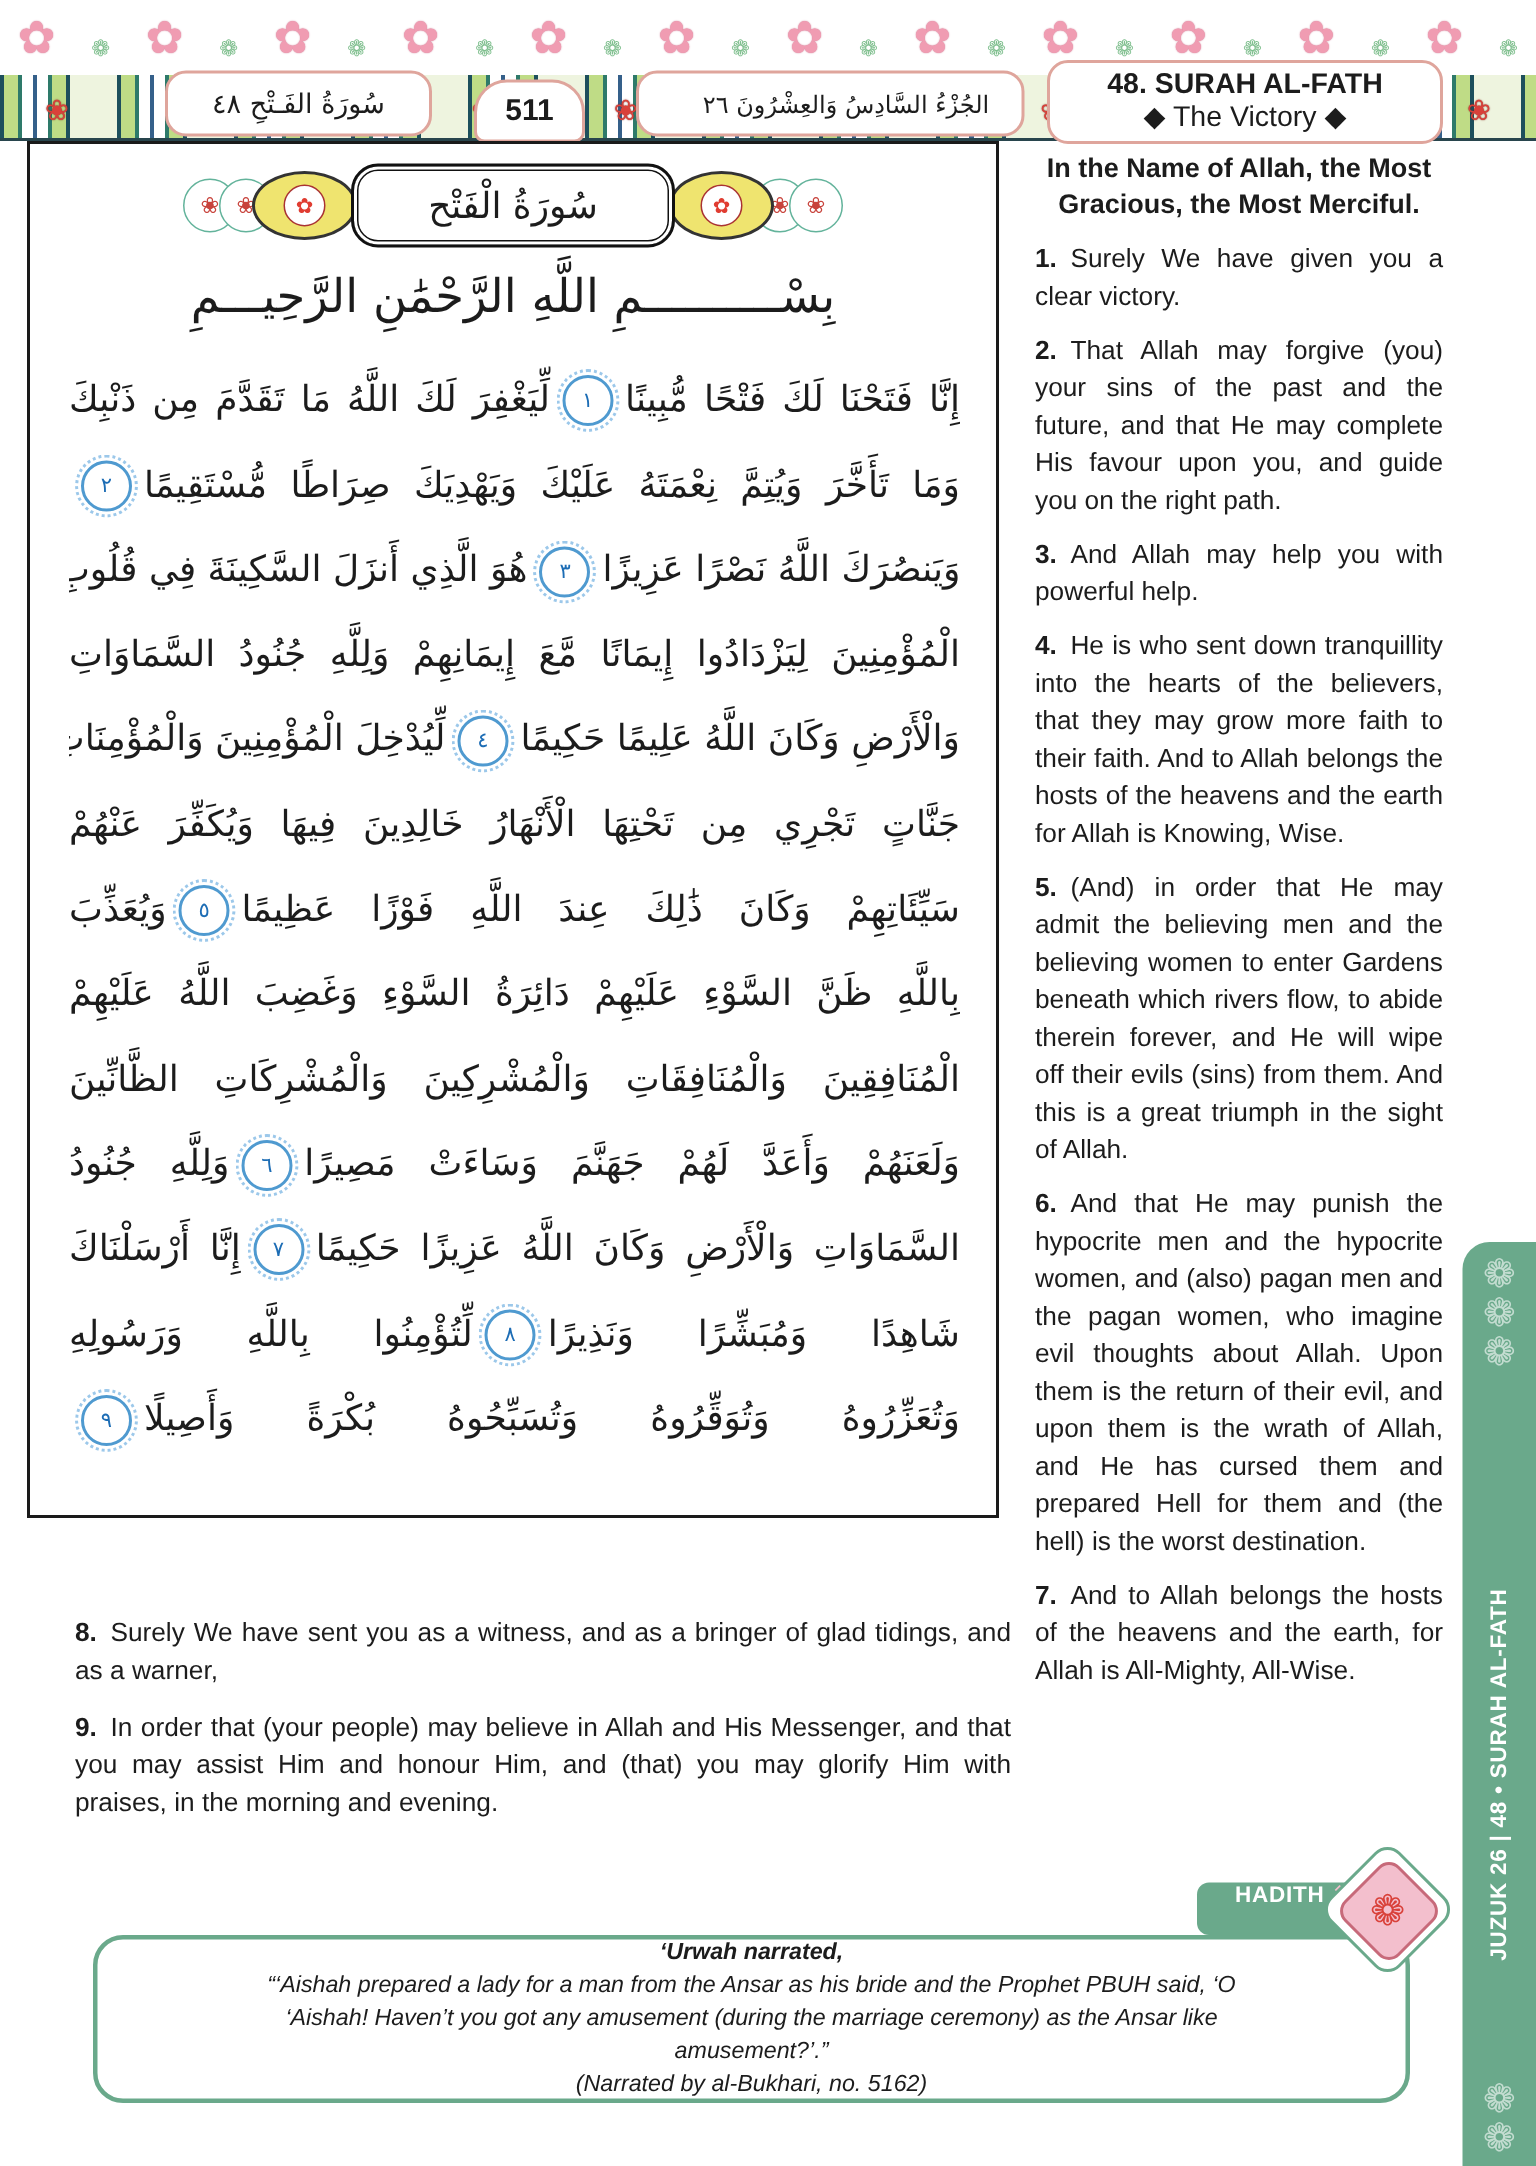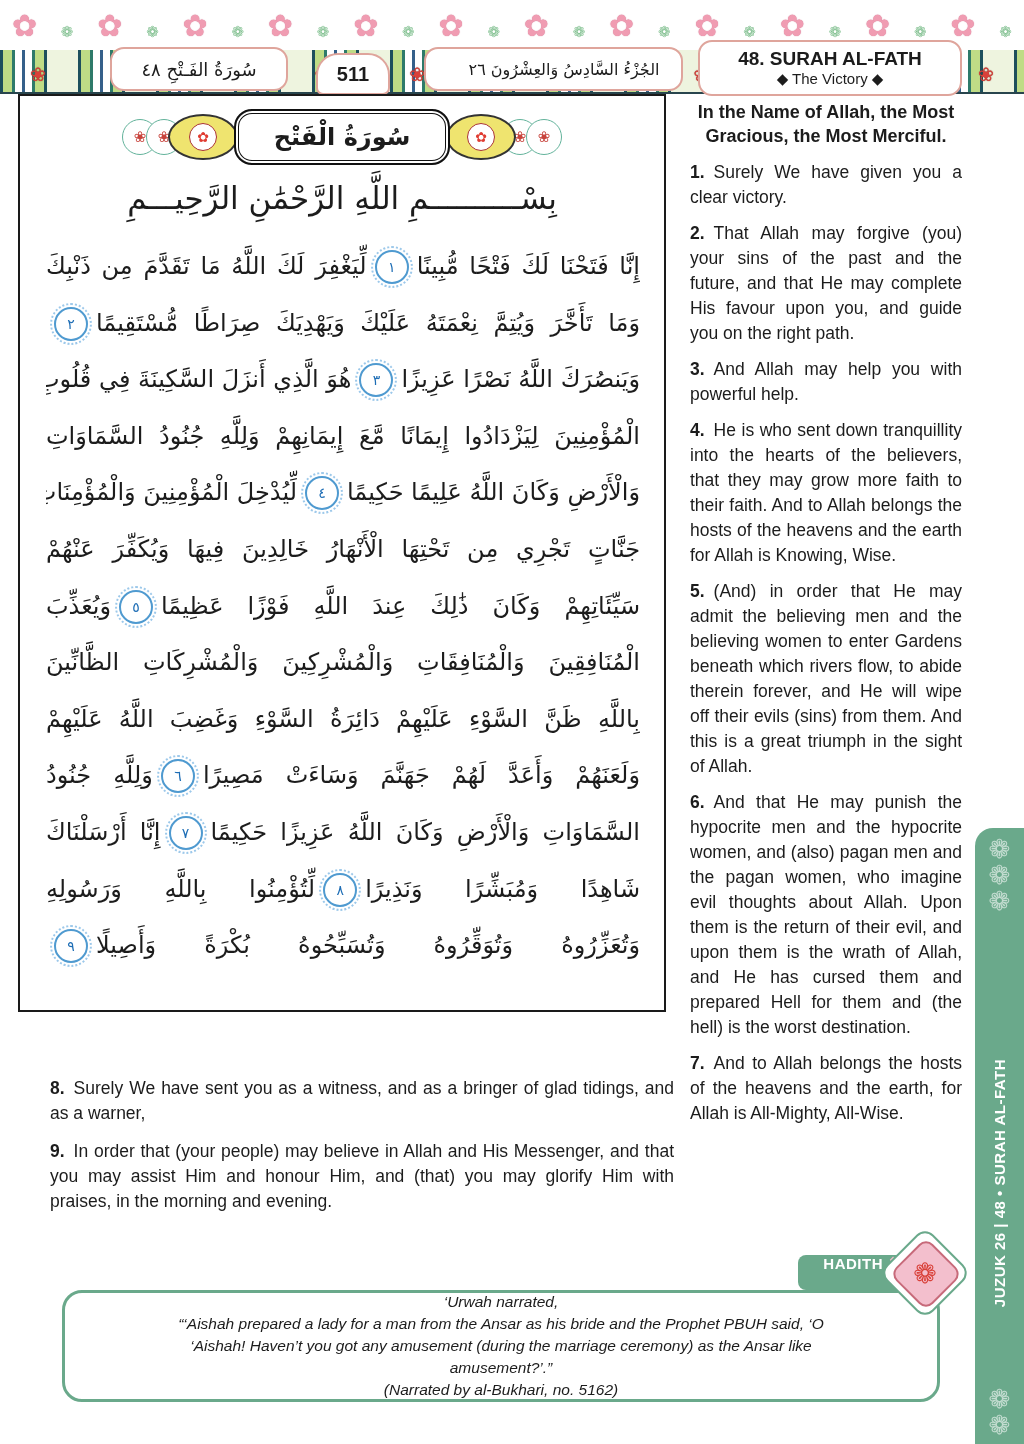--- a/index.html
+++ b/index.html
@@ -35,40 +35,40 @@
         border-radius:14px;display:flex;align-items:center;justify-content:center;
         box-shadow:0 0 0 1.5px #fff inset;}
   .pill-surah-ar{left:110px;top:47px;width:174px;height:40px;
         font-family:"DejaVu Sans",sans-serif;font-size:18px;direction:rtl;}
   .pill-page{left:316px;top:53px;width:70px;height:38px;border-radius:22px 22px 7px 7px;
         font-weight:bold;font-size:20px;}
   .pill-juz{left:424px;top:47px;width:234px;height:40px;
         font-family:"DejaVu Sans",sans-serif;font-size:16px;direction:rtl;padding-left:21px;}
   .pill-title-en{left:698px;top:40px;width:260px;height:52px;flex-direction:column;line-height:1.15;}
   .pill-title-en .t1{font-weight:bold;font-size:19px;}
-  .pill-title-en .t2{font-size:15px;}
+  .pill-title-en .t2{font-size:19px;}
 
   
   .quran-frame{position:absolute;left:18px;top:94px;width:648px;height:918px;
                border:2.5px solid #1a1a1a;background:#fff;box-sizing:border-box;}
   .cartouche-row{position:absolute;left:0;top:12px;width:100%;height:58px;
                  display:flex;align-items:center;justify-content:center;gap:2px;}
   .circle-cluster{display:flex;margin:0 -4px;}
   .orn-circle{width:34px;height:34px;border:1.5px solid #63b39b;border-radius:50%;
               background:#fff;display:flex;align-items:center;justify-content:center;
               font-size:15px;color:#c8433c;margin:0 -6px;}
   .leaf-medallion{width:66px;height:42px;background:#efe46f;border:2px solid #333;
                   border-radius:50%;display:flex;align-items:center;justify-content:center;margin:0 -6px;z-index:2;}
   .leaf-medallion .core{width:26px;height:26px;background:#fff;border:1px solid #a33;
                   border-radius:50%;display:flex;align-items:center;justify-content:center;
                   font-size:14px;color:#e03c31;}
   .cartouche{width:212px;height:52px;border:2.5px solid #111;border-radius:18px;background:#fff;
              box-shadow:0 0 0 2px #fff inset,0 0 0 3px #111 inset;
              display:flex;align-items:center;justify-content:center;z-index:3;
-             font-family:"DejaVu Sans",sans-serif;font-weight:bold;font-size:24px;direction:rtl;}
+             font-family:"DejaVu Sans",sans-serif;font-weight:normal;font-size:24px;direction:rtl;}
   .basmala{position:absolute;left:0;top:84px;width:100%;text-align:center;
            font-family:"DejaVu Sans",sans-serif;font-size:31px;direction:rtl;}
   .qlines{position:absolute;left:26px;top:142px;width:594px;}
   .qline{font-family:"DejaVu Sans",sans-serif;font-size:24px;height:56.6px;line-height:56.6px;
          direction:rtl;text-align:justify;text-align-last:justify;white-space:nowrap;overflow:hidden;}
   .rosette{display:inline-flex;align-items:center;justify-content:center;
            width:30px;height:30px;border:2px solid var(--rosette);border-radius:50%;
            outline:2px dotted #9cc8ea;outline-offset:2px;
            color:#1d6db5;font-size:14px;line-height:1;margin:0 8px;vertical-align:middle;
            background:#fff;}
@@ -89,21 +89,21 @@
   .medallion{position:absolute;left:888px;top:1236px;width:74px;height:74px;z-index:3;}
   .med-outer{position:absolute;left:4px;top:4px;width:62px;height:62px;border:2px solid var(--green);
              border-radius:12px;transform:rotate(45deg);background:#fff;}
   .med-inner{position:absolute;left:12px;top:12px;width:48px;height:48px;background:#f3bfcd;
              border:2px solid #c76a7a;border-radius:10px;transform:rotate(45deg);}
   .med-flower{position:absolute;left:0;top:0;width:74px;height:74px;display:flex;align-items:center;
               justify-content:center;font-size:28px;color:#d9413a;}
   .hadith-box{position:absolute;left:62px;top:1290px;width:878px;height:112px;box-sizing:border-box;
               border:3px solid var(--green);border-radius:20px;background:#fff;
               display:flex;flex-direction:column;justify-content:center;text-align:center;z-index:1;}
-  .hadith-narrator{font-style:italic;font-weight:normal;font-size:15.5px;line-height:22px;}
+  .hadith-narrator{font-style:italic;font-weight:bold;font-size:15.5px;line-height:22px;}
   .hadith-text{font-style:italic;font-size:15.5px;line-height:22px;max-width:700px;margin:0 auto;}
   .hadith-source{font-style:italic;font-size:15.5px;line-height:22px;}
 
   
   .side-tab{position:absolute;left:975px;top:828px;width:49px;height:616px;background:var(--green);
             border-radius:18px 0 0 0;}
   .side-orn{position:absolute;left:0;width:49px;text-align:center;color:rgba(255,255,255,.6);
             font-size:26px;line-height:26px;}
   .side-orn.top{top:8px;}
   .side-orn.bottom{bottom:6px;}
@@ -196,22 +196,22 @@
     </div>
     <div class="basmala">بِسْــــــــــمِ اللَّهِ الرَّحْمَٰنِ الرَّحِيـــمِ</div>
     <div class="qlines">
         <div class="qline"><span>إِنَّا فَتَحْنَا لَكَ فَتْحًا مُّبِينًا</span><span class="rosette">١</span><span>لِّيَغْفِرَ لَكَ اللَّهُ مَا تَقَدَّمَ مِن ذَنْبِكَ</span></div>
         <div class="qline"><span>وَمَا تَأَخَّرَ وَيُتِمَّ نِعْمَتَهُ عَلَيْكَ وَيَهْدِيَكَ صِرَاطًا مُّسْتَقِيمًا</span><span class="rosette">٢</span></div>
         <div class="qline"><span>وَيَنصُرَكَ اللَّهُ نَصْرًا عَزِيزًا</span><span class="rosette">٣</span><span>هُوَ الَّذِي أَنزَلَ السَّكِينَةَ فِي قُلُوبِ</span></div>
         <div class="qline"><span>الْمُؤْمِنِينَ لِيَزْدَادُوا إِيمَانًا مَّعَ إِيمَانِهِمْ وَلِلَّهِ جُنُودُ السَّمَاوَاتِ</span></div>
         <div class="qline"><span>وَالْأَرْضِ وَكَانَ اللَّهُ عَلِيمًا حَكِيمًا</span><span class="rosette">٤</span><span>لِّيُدْخِلَ الْمُؤْمِنِينَ وَالْمُؤْمِنَاتِ</span></div>
         <div class="qline"><span>جَنَّاتٍ تَجْرِي مِن تَحْتِهَا الْأَنْهَارُ خَالِدِينَ فِيهَا وَيُكَفِّرَ عَنْهُمْ</span></div>
         <div class="qline"><span>سَيِّئَاتِهِمْ وَكَانَ ذَٰلِكَ عِندَ اللَّهِ فَوْزًا عَظِيمًا</span><span class="rosette">٥</span><span>وَيُعَذِّبَ</span></div>
+        <div class="qline"><span>بِاللَّهِ ظَنَّ السَّوْءِ عَلَيْهِمْ دَائِرَةُ السَّوْءِ وَغَضِبَ اللَّهُ عَلَيْهِمْ</span></div>
         <div class="qline"><span>الْمُنَافِقِينَ وَالْمُنَافِقَاتِ وَالْمُشْرِكِينَ وَالْمُشْرِكَاتِ الظَّانِّينَ</span></div>
-        <div class="qline"><span>بِاللَّهِ ظَنَّ السَّوْءِ عَلَيْهِمْ دَائِرَةُ السَّوْءِ وَغَضِبَ اللَّهُ عَلَيْهِمْ</span></div>
         <div class="qline"><span>وَلَعَنَهُمْ وَأَعَدَّ لَهُمْ جَهَنَّمَ وَسَاءَتْ مَصِيرًا</span><span class="rosette">٦</span><span>وَلِلَّهِ جُنُودُ</span></div>
         <div class="qline"><span>السَّمَاوَاتِ وَالْأَرْضِ وَكَانَ اللَّهُ عَزِيزًا حَكِيمًا</span><span class="rosette">٧</span><span>إِنَّا أَرْسَلْنَاكَ</span></div>
         <div class="qline"><span>شَاهِدًا وَمُبَشِّرًا وَنَذِيرًا</span><span class="rosette">٨</span><span>لِّتُؤْمِنُوا بِاللَّهِ وَرَسُولِهِ</span></div>
         <div class="qline"><span>وَتُعَزِّرُوهُ وَتُوَقِّرُوهُ وَتُسَبِّحُوهُ بُكْرَةً وَأَصِيلًا</span><span class="rosette">٩</span></div>
       </div>
   </div>
 
   <div class="col-right">
     <p class="bismillah-head">In the Name of Allah, the Most Gracious, the Most Merciful.</p>
     <div id="verses-right">

